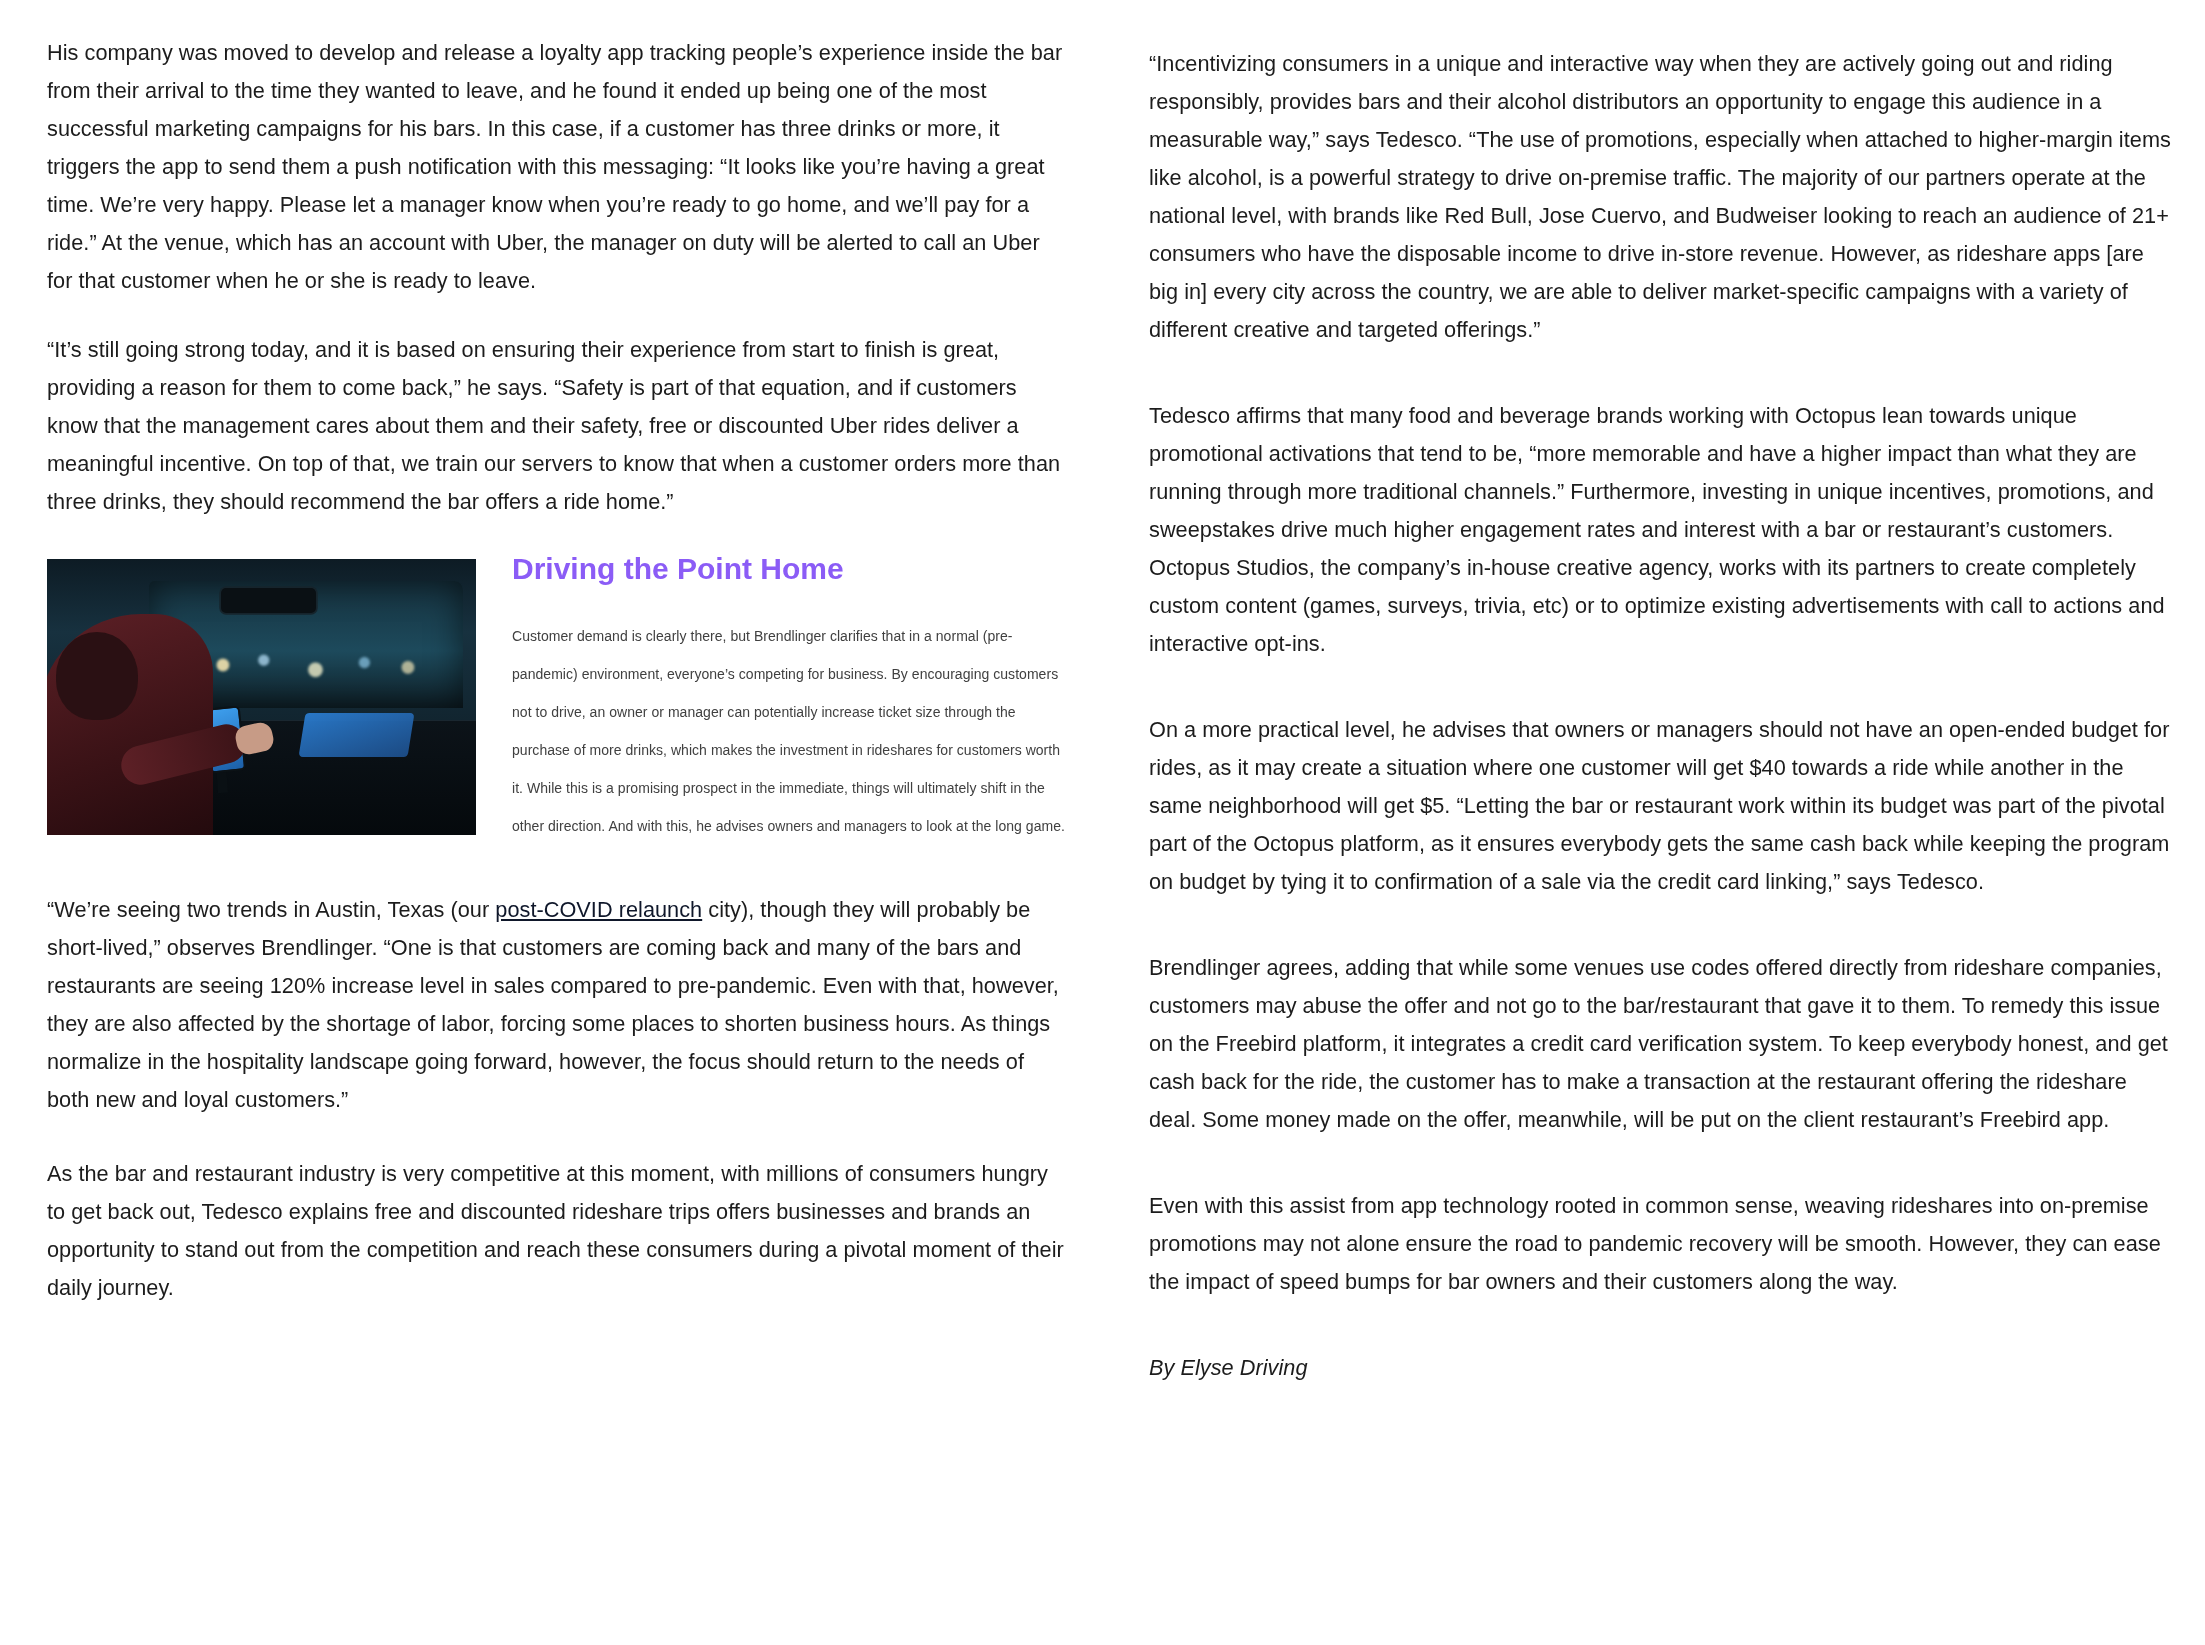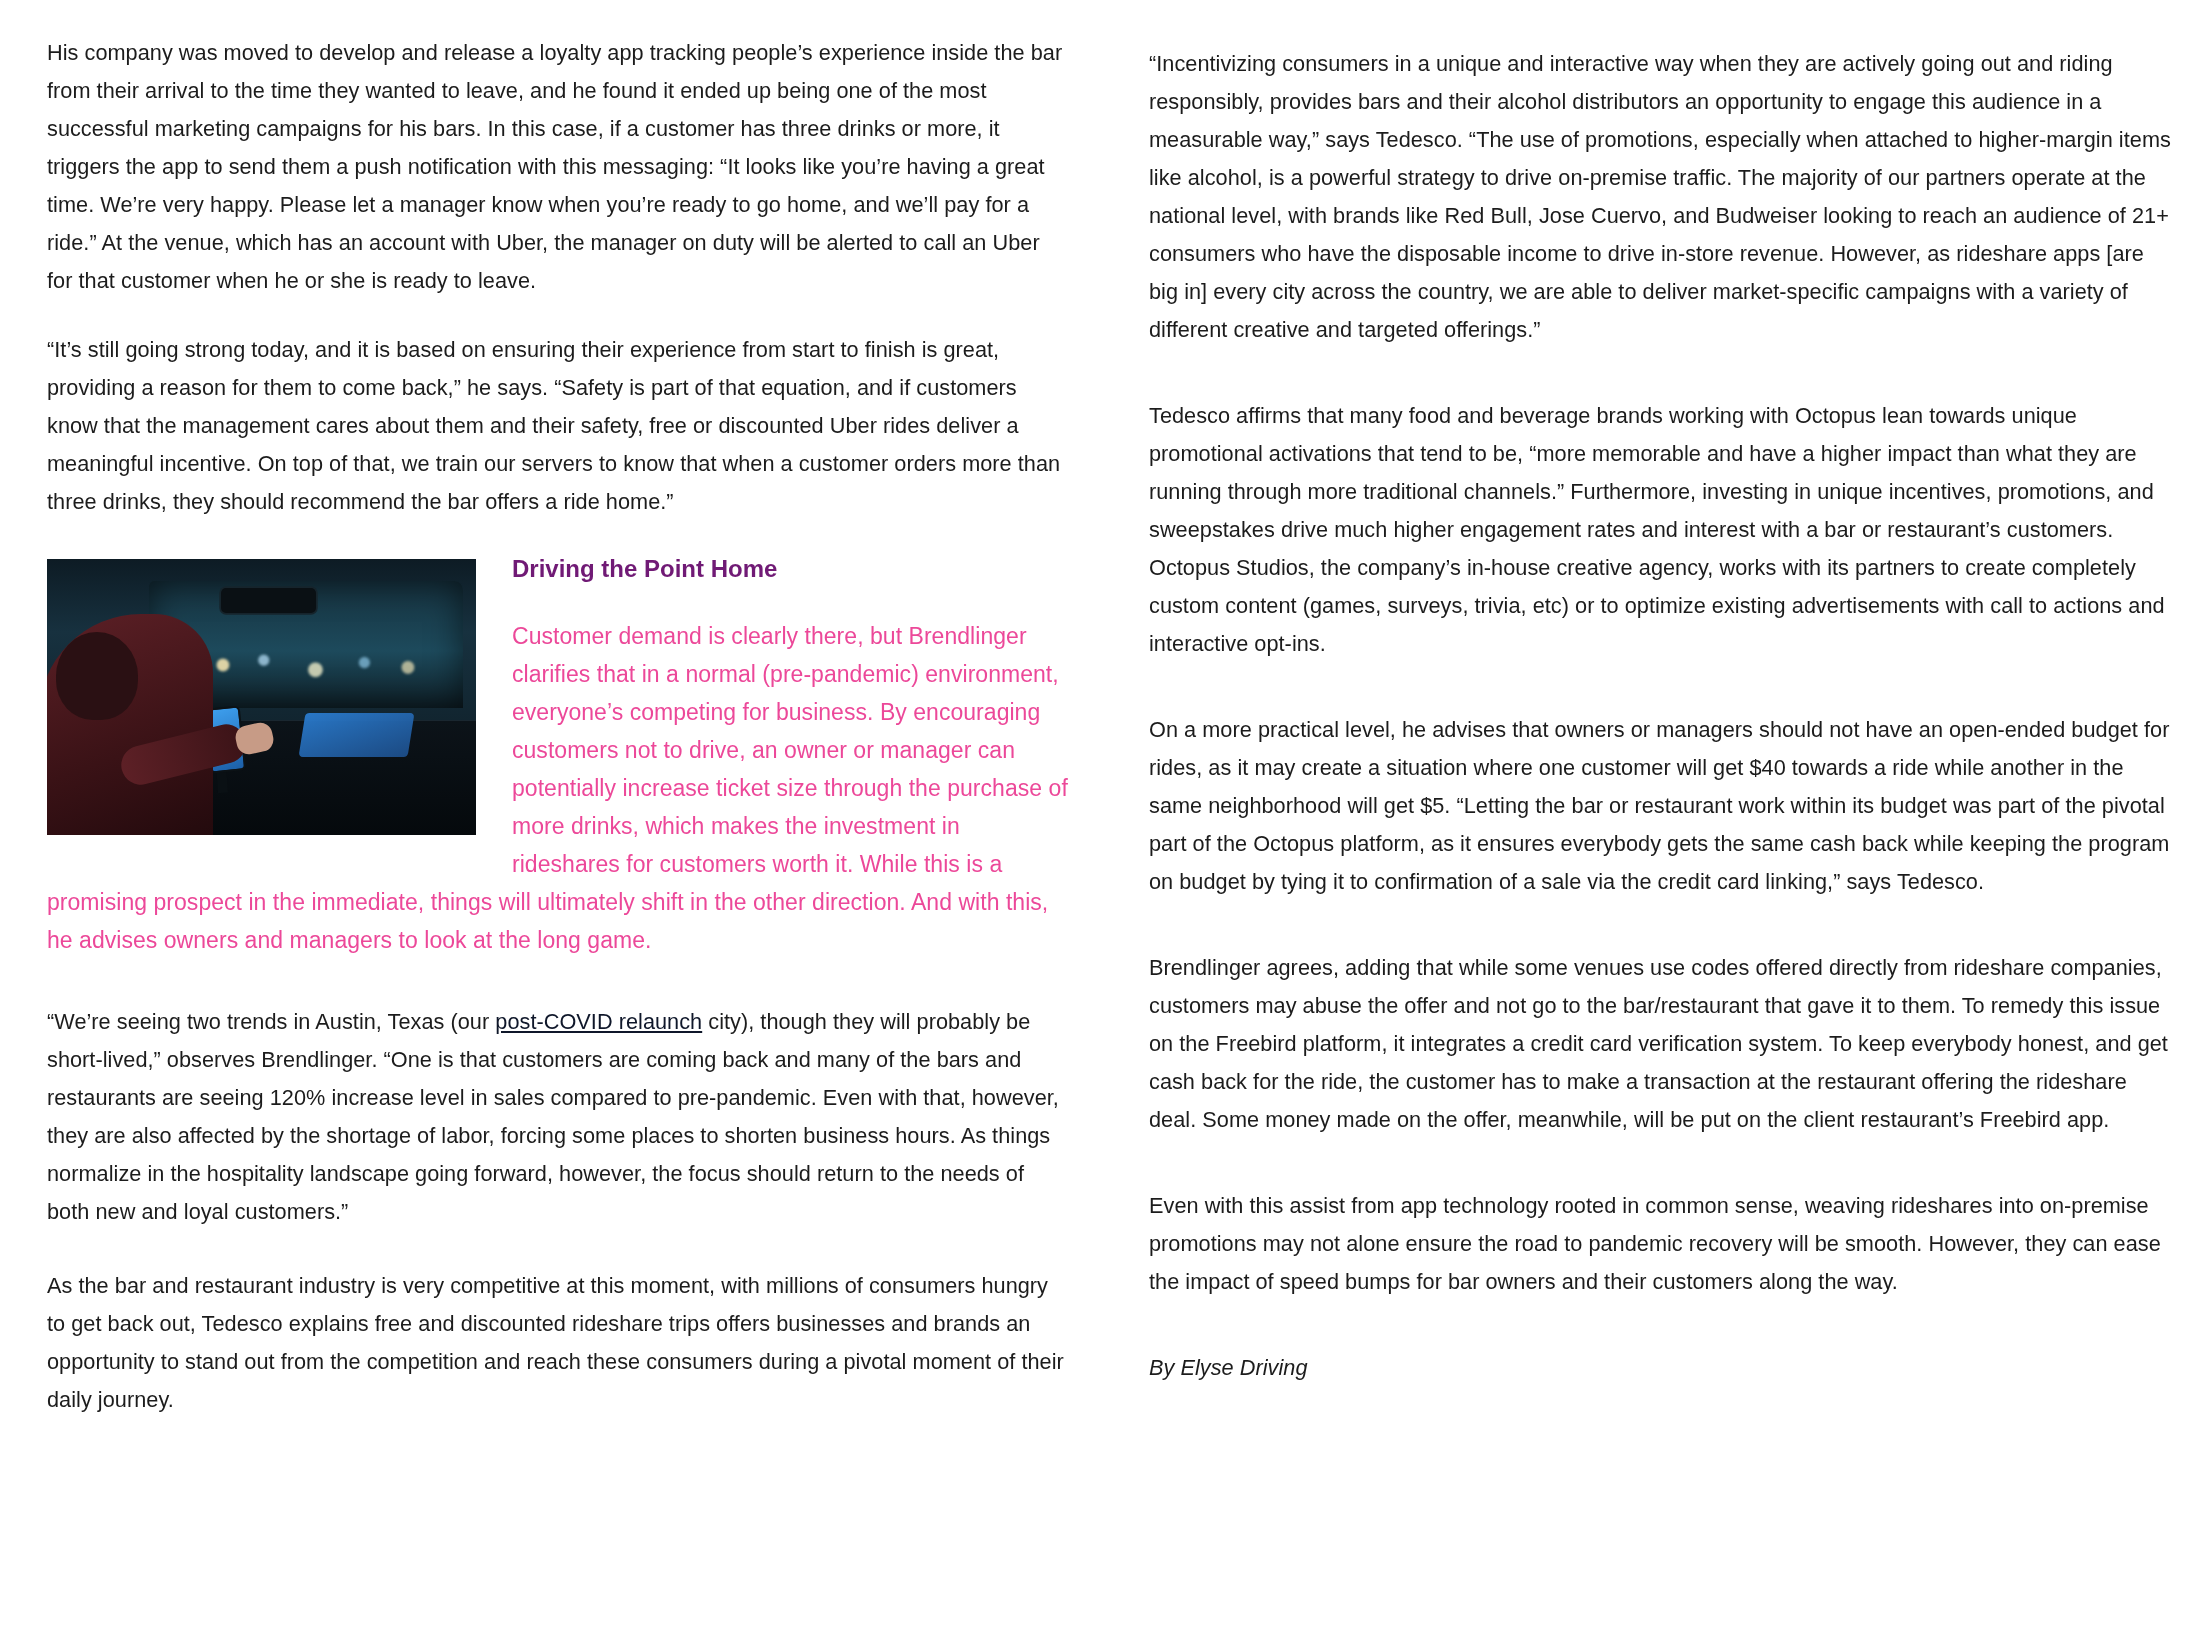--- a/index.html
+++ b/index.html
@@ -135,31 +135,31 @@
     transform: rotate(-14deg);
   }
   .fig-hand {
     position: absolute;
     left: 189px; bottom: 82px; width: 37px; height: 29px;
     background: #c79b86;
     border-radius: 12px;
     transform: rotate(-12deg);
   }
   .section-head {
-    font-size: 24px;
+    font-size: 30px;
     font-weight: bold;
-    color: #701a75;
+    color: #8b5cf6;
     margin: 0 0 31px 12px;
     line-height: 34px;
   }
   .wrap-text {
-    font-size: 23px;
+    font-size: 14px;
     line-height: 38px;
     margin: 0;
-    color: #ec4899;
+    color: #404040;
   }
   .clear { clear: both; }
   .link-red {
     color: #0f172a;
   }
   .byline {
     font-style: italic;
     font-size: 21.7px;
     line-height: 38px;
     margin: 0;

